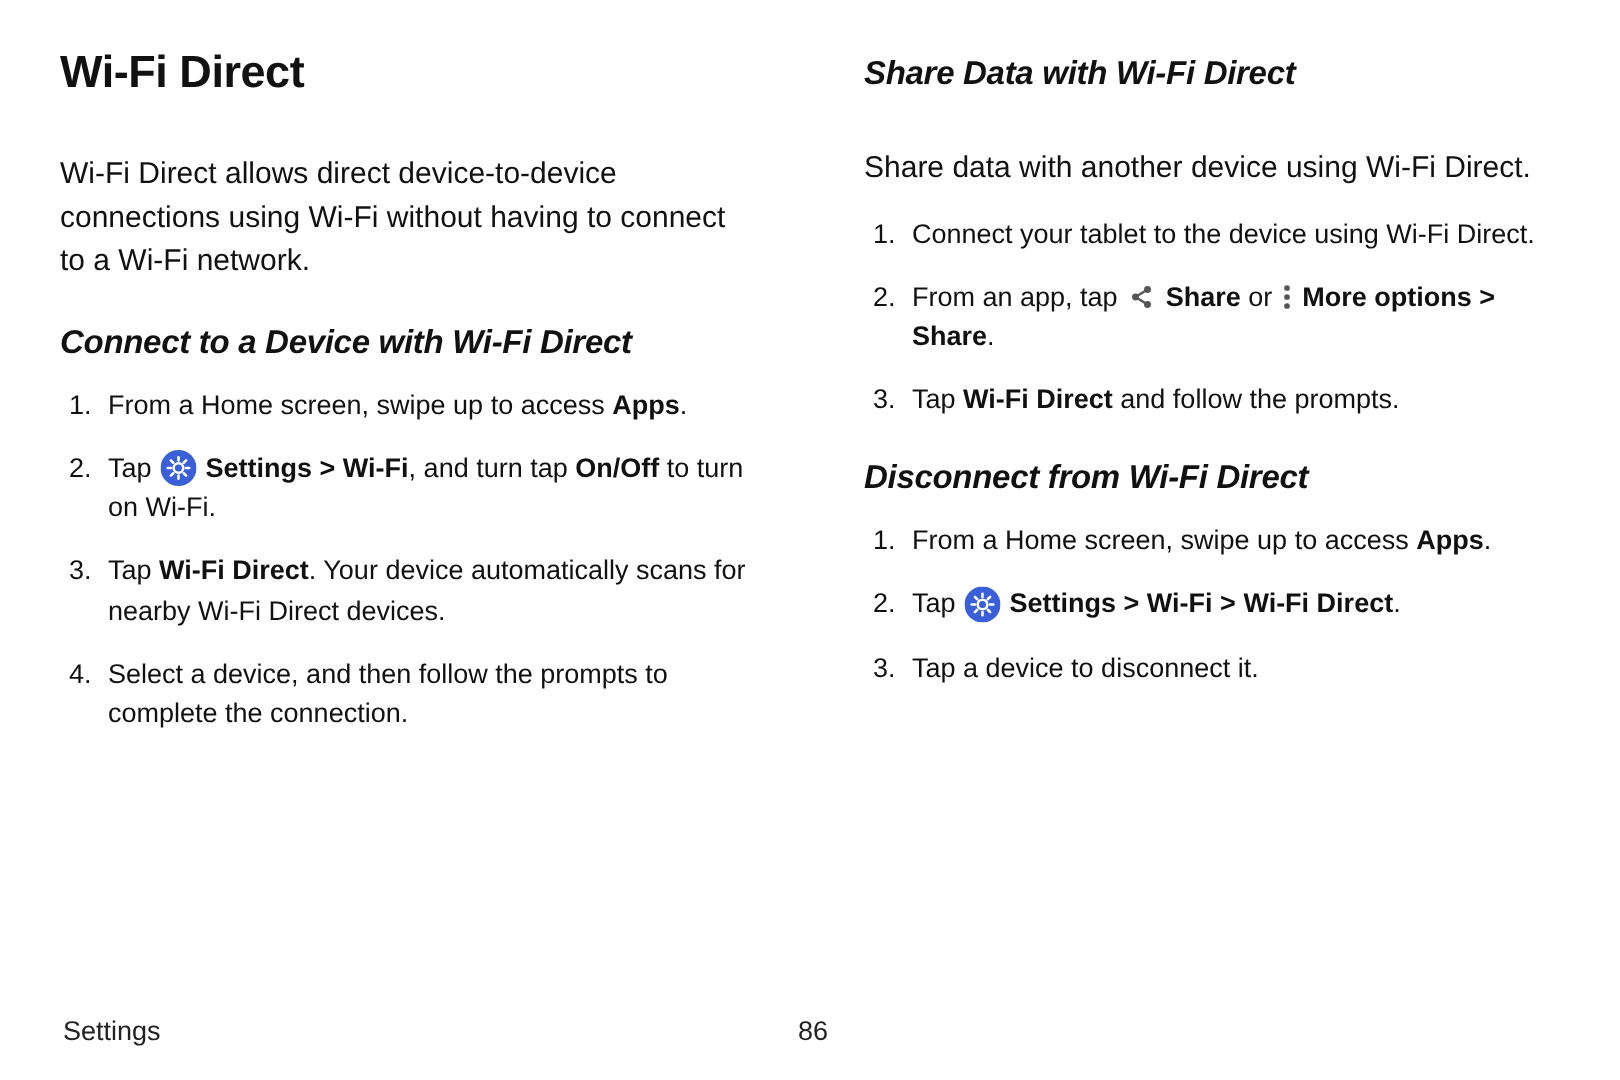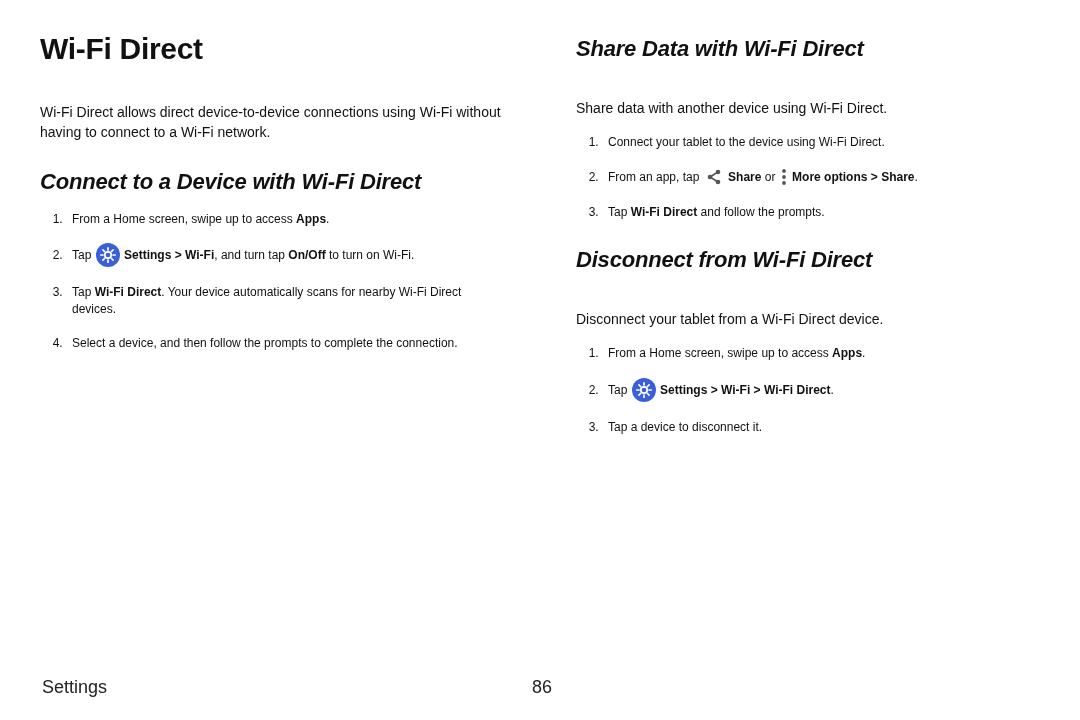--- a/index.html
+++ b/index.html
@@ -28,29 +28,29 @@
   }
   h2 {
     font-size: 22px;
     font-weight: 700;
     margin-top: 26px;
     margin-bottom: 10px;
     letter-spacing: -0.2px;
     font-style: italic;
   }
   p {
-    font-size: 14px;
+    font-size: 20px;
     line-height: 1.45;
     margin-bottom: 12px;
     margin-top: 36px;
   }
   ol {
     list-style: decimal;
     padding-left: 26px;
-    font-size: 12px;
+    font-size: 18px;
     line-height: 1.45;
     margin-top: 16px;
   }
   ol li {
     padding-left: 6px;
     margin-bottom: 16px;
   }
   .b { font-weight: 700; }
   .settings-icon, .share-icon, .more-icon {
     display: inline-flex;
@@ -139,21 +139,20 @@
               <circle cx="4" cy="16" r="1.9" fill="#555"></circle>
             </svg>
           </span> <span class="b">More options</span><span class="b"> &gt; </span><span class="b">Share</span><span>.</span>
       </li>
       <li>
         <span>Tap </span><span class="b">Wi-Fi Direct</span><span> and follow the prompts.</span>
       </li>
     </ol>
 
     <h2>Disconnect from Wi-Fi Direct</h2>
-    <p>Disconnect your tablet from a Wi-Fi Direct device.</p>
     <ol>
       <li>
         <span>From a Home screen, swipe up to access </span><span class="b">Apps</span><span>.</span>
       </li>
       <li>
         <span>Tap </span><span class="settings-icon">
             <svg viewBox="0 0 24 24">
               <circle cx="12" cy="12" r="12" fill="#3a5fd9"></circle>
               <g transform="translate(12,12)">
                 <circle r="3.2" fill="none" stroke="#fff" stroke-width="1.7"></circle>

